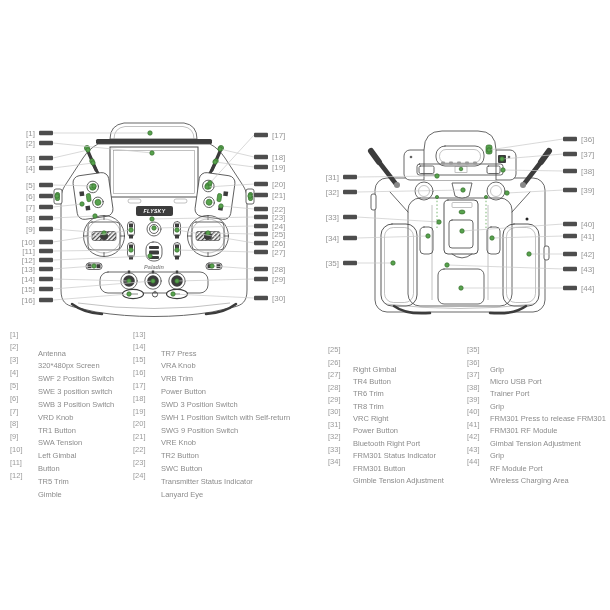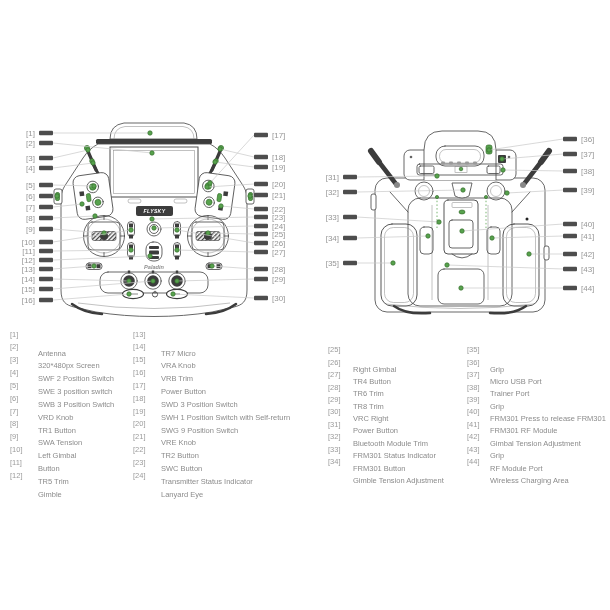--- a/index.html
+++ b/index.html
@@ -601,21 +601,21 @@
       </div>
       <div class="legend-row">
         <span class="ln-num">[12]</span>
         <span class="ln-lab">Gimble</span>
       </div>
     </div>
   <div class="legend-col lg-left c2" style="left:133px;top:327.6px;">
 
   <div class="legend-row">
         <span class="ln-num">[13]</span>
-        <span class="ln-lab">TR7 Micro</span>
+        <span class="ln-lab">TR7 Press</span>
       </div>
       <div class="legend-row">
         <span class="ln-num">[14]</span>
         <span class="ln-lab">VRA Knob</span>
       </div>
       <div class="legend-row">
         <span class="ln-num">[15]</span>
         <span class="ln-lab">VRB Trim</span>
       </div>
       <div class="legend-row">
@@ -676,21 +676,21 @@
       <div class="legend-row">
         <span class="ln-num">[29]</span>
         <span class="ln-lab">VRC Right</span>
       </div>
       <div class="legend-row">
         <span class="ln-num">[30]</span>
         <span class="ln-lab">Power Button</span>
       </div>
       <div class="legend-row">
         <span class="ln-num">[31]</span>
-        <span class="ln-lab">Bluetooth Module Trim</span>
+        <span class="ln-lab">Bluetooth Right Port</span>
       </div>
       <div class="legend-row">
         <span class="ln-num">[32]</span>
         <span class="ln-lab">FRM301 Status Indicator</span>
       </div>
       <div class="legend-row">
         <span class="ln-num">[33]</span>
         <span class="ln-lab">FRM301 Button</span>
       </div>
       <div class="legend-row">

